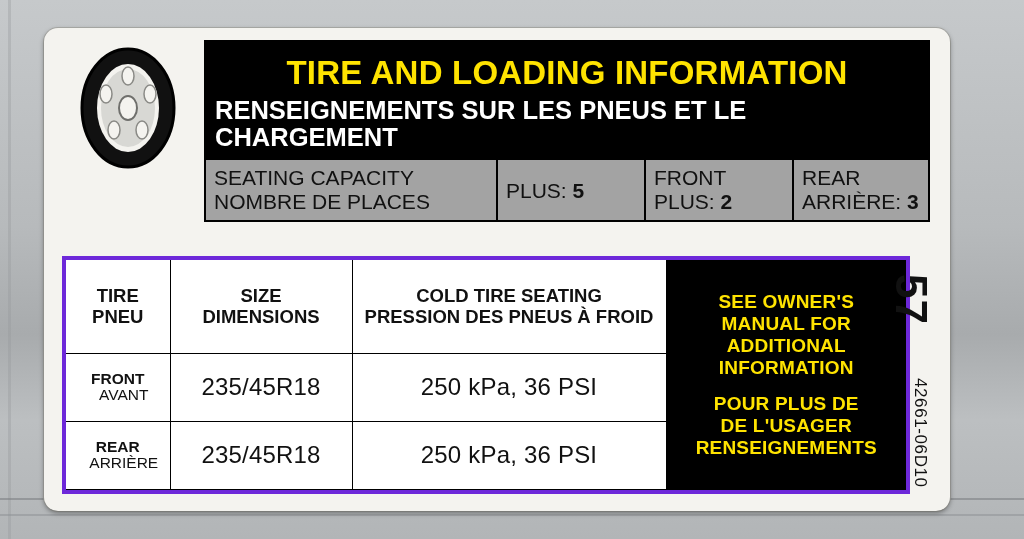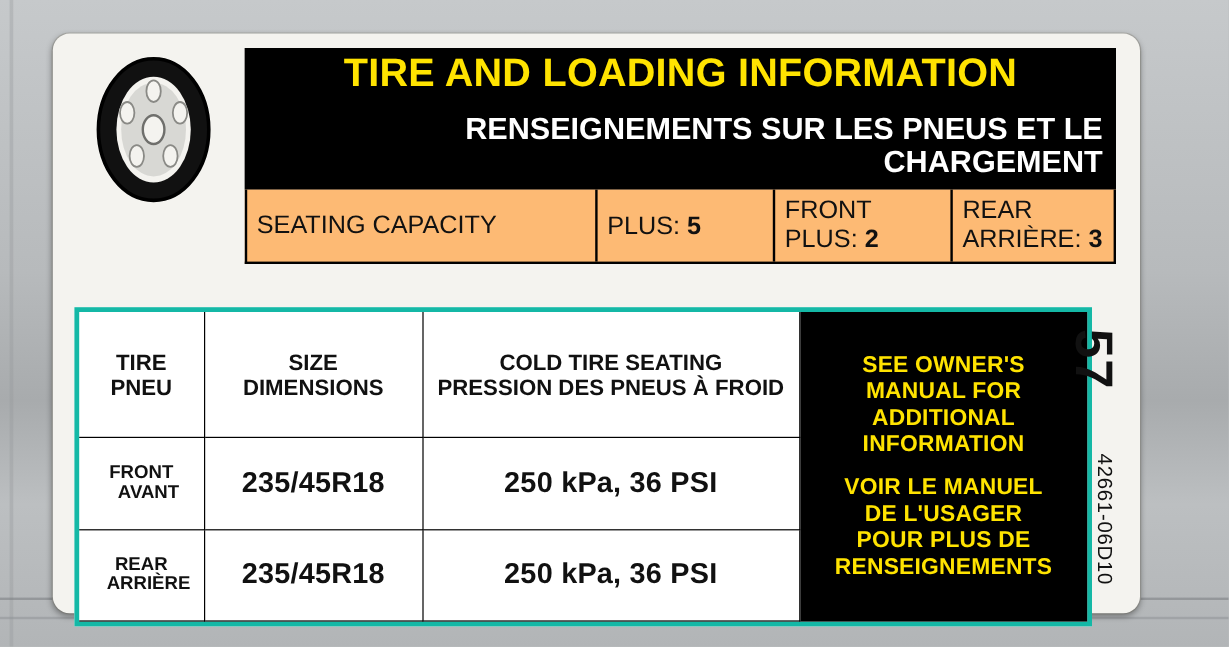--- a/index.html
+++ b/index.html
@@ -72,47 +72,47 @@
 
   .header-right {
     position: absolute;
     left: 142px;
     top: 0;
     width: 726px;
   }
 
   .title-block {
     background: #000;
-    padding: 3px 10px 7px 10px;
+    padding: 15px 10px 7px 10px;
     border: 1px solid #000;
   }
   .title-en {
     color: #ffe300;
     font-size: 33px;
     font-weight: bold;
     letter-spacing: 0.2px;
     text-align: center;
     line-height: 1.02;
     font-family: "Liberation Sans", sans-serif;
   }
   .title-fr {
     color: #ffffff;
     font-size: 25.5px;
     font-weight: bold;
-    text-align: right;
+    text-align: left;
     line-height: 1.08;
-    margin-top: 17px;
+    margin-top: 7px;
     font-family: "Liberation Sans", sans-serif;
   }
 
   .seat-table {
     display: flex;
     border: 2px solid #000;
     border-top: none;
-    background: #fdba74;
+    background: #a3a3a3;
     height: 62px;
     box-sizing: border-box;
   }
   .seat-cell {
     border-right: 2px solid #000;
     padding: 3px 8px 2px 8px;
     box-sizing: border-box;
     display: flex;
     flex-direction: column;
     justify-content: center;
@@ -157,22 +157,22 @@
     line-height: 1.18;
     margin-top: 2px;
   }
 
   
   .pressure-wrap {
     position: absolute;
     left: 18px;
     top: 228px;
     width: 848px;
-    height: 266px;
-    border: 4px solid #14b8a6;
+    height: 238px;
+    border: 4px solid #6d28d9;
     background: #fff;
     box-sizing: border-box;
     display: flex;
   }
 
   .ptable {
     width: 600px;
     border-collapse: collapse;
     table-layout: fixed;
     height: 100%;
@@ -191,22 +191,22 @@
   .col-tire   { width: 104px; }
   .col-size   { width: 182px; }
   .col-press  { width: 314px; }
 
   .hdr-row { height: 74px; }
   .hdr-l1 { font-size: 18.5px; line-height: 1.15; font-weight: 600; }
   .hdr-l2 { font-size: 18.5px; line-height: 1.15; font-weight: 600; }
 
   .body-row { height: 54px; }
   .pos-l1 { font-size: 15.5px; font-weight: bold; line-height: 1.08; }
-  .pos-l2 { font-size: 15.5px; font-weight: bold; line-height: 1.08; margin-left: 12px; }
-  .cell-val { font-size: 24px; font-weight: bold; letter-spacing: 0.2px; }
+  .pos-l2 { font-size: 15.5px; font-weight: normal; line-height: 1.08; margin-left: 12px; }
+  .cell-val { font-size: 24px; font-weight: normal; letter-spacing: 0.2px; }
 
   .ownersmanual {
     flex: 1;
     background: #000;
     color: #ffe300;
     display: flex;
     flex-direction: column;
     align-items: center;
     justify-content: center;
     padding: 6px 4px;
@@ -274,20 +274,21 @@
 
       <div class="header-right">
         <div class="title-block">
           <div class="title-en">TIRE AND LOADING INFORMATION</div>
           <div class="title-fr">RENSEIGNEMENTS SUR LES PNEUS ET LE CHARGEMENT</div>
         </div>
 
         <div class="seat-table">
           <div class="seat-cell capacity">
             <div class="seat-line1">SEATING CAPACITY</div>
+            <div class="seat-line2">NOMBRE DE PLACES</div>
           </div>
           <div class="seat-cell total">
             <div class="seat-line2">
               <span>PLUS:</span>
               <b>5</b>
             </div>
           </div>
           <div class="seat-cell front">
             <div class="seat-line1">FRONT</div>
             <div class="seat-line2">
@@ -352,23 +353,22 @@
       </table>
 
       <div class="ownersmanual">
         <div class="om-en">
           <div>SEE OWNER'S</div>
           <div>MANUAL FOR</div>
           <div>ADDITIONAL</div>
           <div>INFORMATION</div>
         </div>
         <div class="om-fr">
-          <div>VOIR LE MANUEL</div>
+          <div>POUR PLUS DE</div>
           <div>DE L'USAGER</div>
-          <div>POUR PLUS DE</div>
           <div>RENSEIGNEMENTS</div>
         </div>
       </div>
     </div>
 
     <div class="side-57">57</div>
     <div class="side-part">42661-06D10</div>
   </div>
 </div>
 

